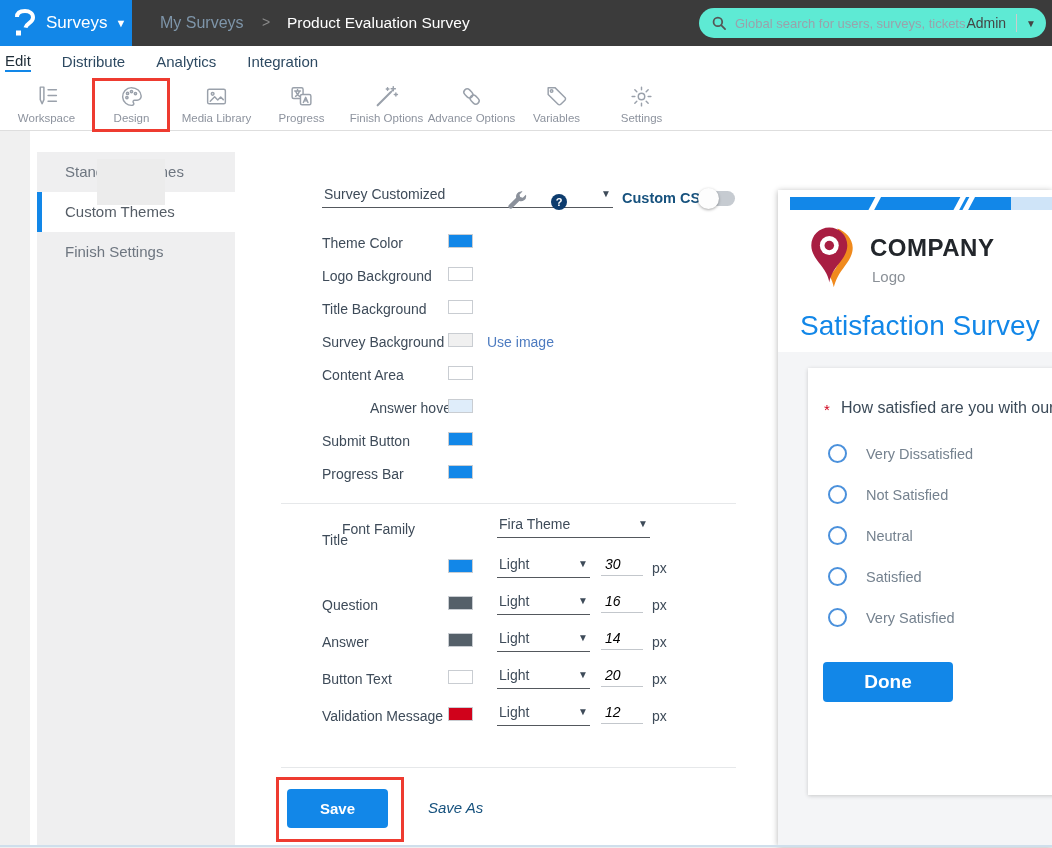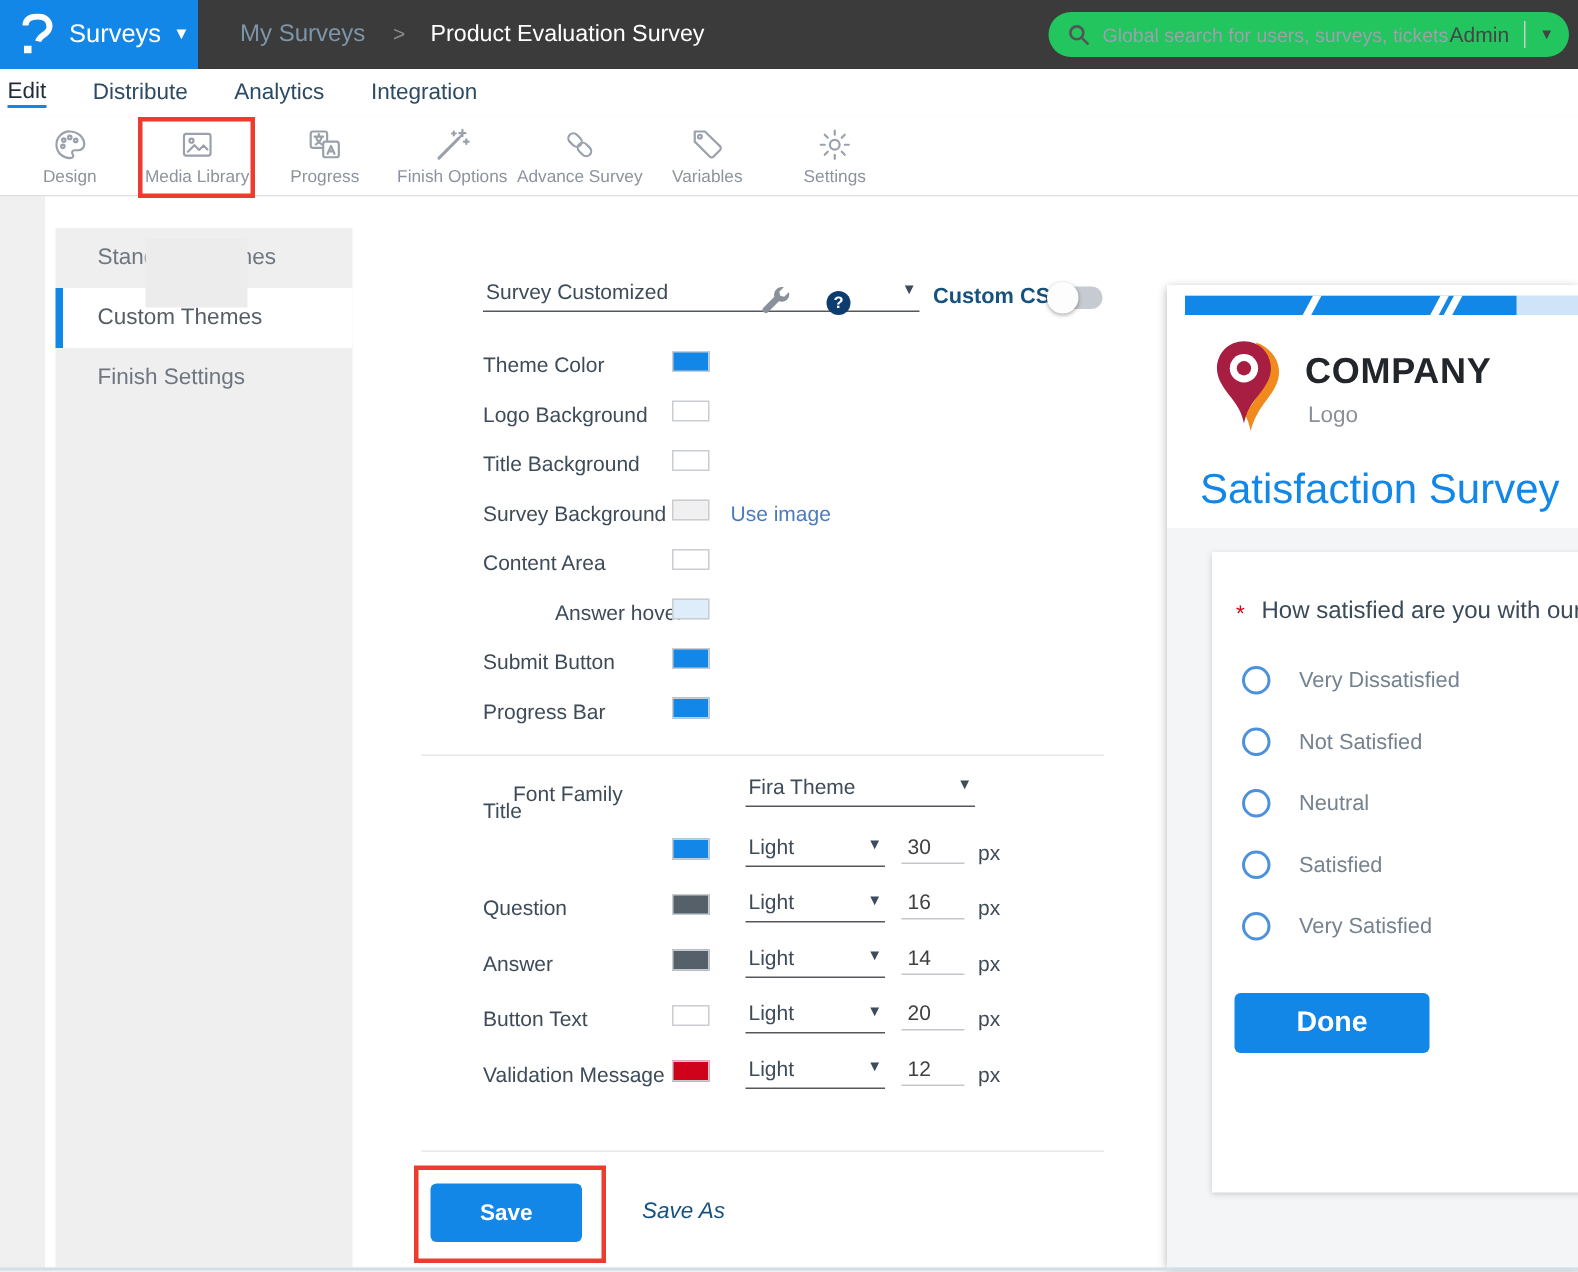--- a/index.html
+++ b/index.html
@@ -12,21 +12,21 @@
   
   .topbar { position:absolute; left:0; top:0; width:1052px; height:46px; background:#3b3b3b; }
   .brand { position:absolute; left:0; top:0; width:132px; height:46px; background:#1287e8;
            display:flex; align-items:center; cursor:pointer; }
   .brand .logo-glyph { margin-left:13px; }
   .brand .prod { color:#fff; font-size:17px; margin-left:9px; }
   .brand .caret { color:#fff; font-size:11px; margin-left:8px; }
   .crumb-parent { position:absolute; left:160px; top:14px; font-size:16px; color:#7e95a9; cursor:pointer; }
   .crumb-sep { position:absolute; left:262px; top:14px; font-size:14px; color:#8a8a8a; }
   .crumb-current { position:absolute; left:287px; top:14px; font-size:15.5px; color:#ffffff; }
-  .search-pill { position:absolute; left:699px; top:8px; width:347px; height:30px; background:#22c55e;
+  .search-pill { position:absolute; left:699px; top:8px; width:347px; height:30px; background:#5eead4;
                  border-radius:15px; display:flex; align-items:center; padding:0 10px 0 12px; }
   .search-pill input { flex:1; border:none; outline:none; font-size:13px; color:#333; margin-left:8px;
                        font-family:inherit; background:transparent; }
   .search-pill input::placeholder { color:#9aa2ab; }
   .admin-lbl { font-size:14px; color:#454545; margin-right:10px; cursor:pointer; }
   .pill-div { width:1px; height:18px; background:#ccc; margin-right:9px; }
   .pill-caret { font-size:10px; color:#444; cursor:pointer; }
   
   .navrow { position:absolute; left:0; top:46px; width:1052px; height:31px; background:#fff;
             display:flex; align-items:center; padding-left:5px; gap:31px; }
@@ -58,22 +58,22 @@
                font-size:15px; color:#6e7680; cursor:pointer; }
   .side-item.active { background:#fff; color:#555d66; }
   .side-item.active .bar { position:absolute; left:0; top:0; width:5px; height:40px; background:#1287e8; }
   
   .ctl-label { position:absolute; font-size:14px; color:#3e4b59; white-space:nowrap; }
   .swatch { position:absolute; width:25px; height:14px; border:1px solid #c9cdd2; cursor:pointer; }
   .ulsel { position:absolute; border-bottom:1px solid #54585d; padding:0 2px 5px 2px;
            font-size:14px; color:#3e4b59; cursor:pointer; }
   .ulsel .sc { position:absolute; right:2px; top:2px; font-size:10px; color:#3e4b59; }
   .numfld { position:absolute; width:42px; border:none; border-bottom:1px solid #c3c7cc;
-            font-size:14px; color:#404040; font-family:inherit; outline:none; padding:0 2px 3px 4px;
-            background:transparent; }
+            font-size:14px; color:#000000; font-family:inherit; outline:none; padding:0 2px 3px 4px;
+            background:transparent;font-style:italic; }
   .unit { position:absolute; font-size:14px; color:#3e4b59; }
   .divider { position:absolute; left:281px; width:455px; height:1px; background:#e6e8ea; }
   .link-blue { position:absolute; font-size:14px; color:#4d7bc0; cursor:pointer; }
   .link-dark { position:absolute; font-size:15px; color:#17527e; cursor:pointer; }
   .wrench { position:absolute; left:505px; top:190px; width:24px; height:24px; cursor:pointer; }
   .help { position:absolute; left:551px; top:194px; width:16px; height:16px; border-radius:50%;
           background:#0d3c6e; color:#fff; font-size:11px; font-weight:bold; text-align:center;
           line-height:16px; cursor:pointer; }
   .ccss-lbl { position:absolute; left:622px; top:190px; font-size:14.5px; font-weight:bold; color:#17527e; }
   .toggle { position:absolute; left:701px; top:191px; width:34px; height:15px; background:#c6cbd1;
@@ -142,20 +142,27 @@
     <span class="nav-item">Distribute</span>
     <span class="nav-item">Analytics</span>
     <span class="nav-item">Integration</span>
   </div>
 
   <div class="toolbar">
     <div class="design-bg"></div>
     <div class="tb-items">
       <div class="tb-item">
         <svg class="tb-icon" viewBox="0 0 24 24">
+          <path d="M6 3h3.5v12L7.8 19 6 15z"></path>
+            <path d="M13.5 5.5h8M13.5 11h8M13.5 16.5h8"></path>
+        </svg>
+        <span class="lbl">Workspace</span>
+      </div>
+      <div class="tb-item">
+        <svg class="tb-icon" viewBox="0 0 24 24">
           <path d="M12 3.5a8.5 8.5 0 1 0 .9 16.95c1.4-.15 1.7-1.5.95-2.45-.8-1.05-.15-2.5 1.2-2.5h2.35a3.9 3.9 0 0 0 3.9-4C21.1 7 17 3.5 12 3.5z"></path>
           <circle cx="8.2" cy="9" r="1.1"></circle>
             <circle cx="12" cy="7.3" r="1.1"></circle>
             <circle cx="15.8" cy="9.2" r="1.1"></circle>
             <circle cx="7.6" cy="13" r="1.1"></circle>
         </svg>
         <span class="lbl">Design</span>
       </div>
       <div class="tb-item">
         <svg class="tb-icon" viewBox="0 0 24 24">
@@ -184,21 +191,21 @@
         </svg>
         <span class="lbl">Finish Options</span>
       </div>
       <div class="tb-item">
         <svg class="tb-icon" viewBox="0 0 24 24">
           <g transform="rotate(45 12 12)">
             <rect x="3" y="8.8" width="9.5" height="6.4" rx="3.2"></rect>
             <rect x="11.5" y="8.8" width="9.5" height="6.4" rx="3.2"></rect>
           </g>
         </svg>
-        <span class="lbl">Advance Survey</span>
+        <span class="lbl">Advance Options</span>
       </div>
       <div class="tb-item">
         <svg class="tb-icon" viewBox="0 0 24 24">
           <path d="M10.5 3.5H4v6.5L13.5 19.5a1.8 1.8 0 0 0 2.6 0l4-4a1.8 1.8 0 0 0 0-2.6z"></path>
           <circle cx="7.3" cy="6.8" r="1.2"></circle>
         </svg>
         <span class="lbl">Variables</span>
       </div>
       <div class="tb-item">
         <svg class="tb-icon" viewBox="0 0 24 24">

